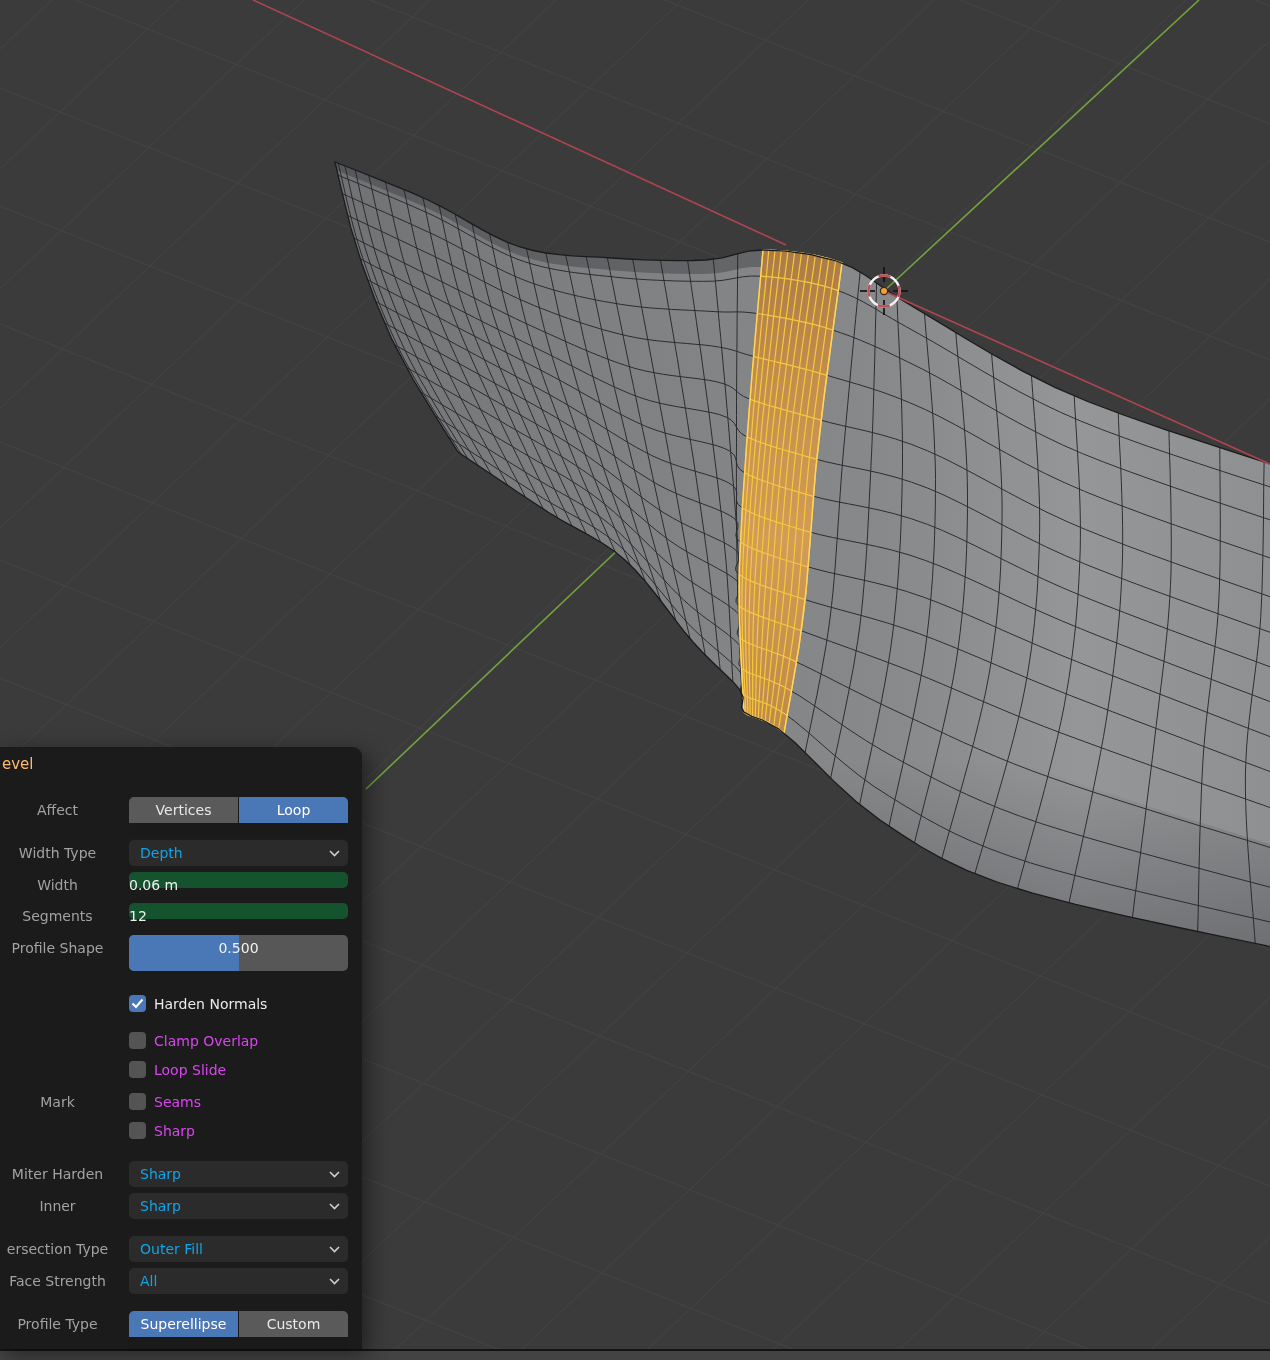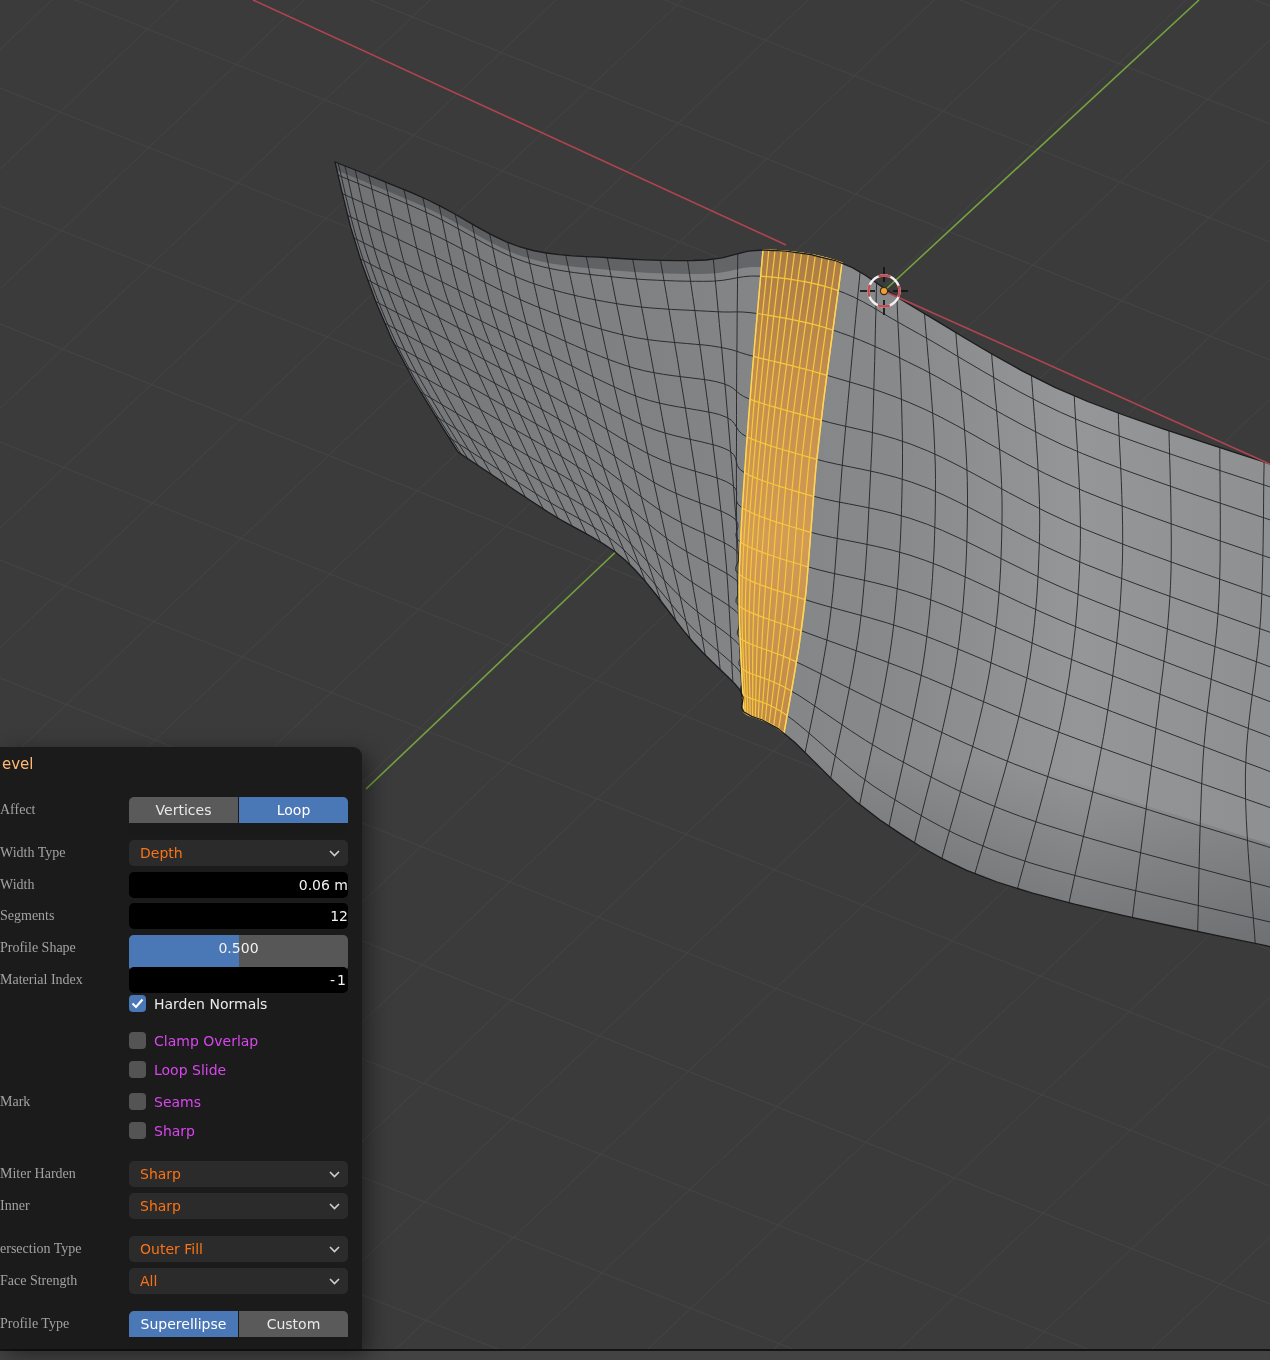--- a/index.html
+++ b/index.html
@@ -11,35 +11,35 @@
   #viewport svg{display:block;}
   
   #statusbar{position:absolute;left:0;top:1349px;width:1270px;height:11px;
              background:#434343;border-top:2px solid #141414;box-sizing:border-box;}
   
   #op-panel{position:absolute;left:0;top:747px;width:362px;height:602px;
             background:rgba(26,26,26,0.97);border-top-right-radius:9px;
             box-shadow:6px 6px 22px rgba(0,0,0,0.45);}
   .ptitle{position:absolute;left:2px;top:8px;font-size:15px;color:#fdba74;}
   .prow{position:absolute;left:0;width:348px;height:26px;display:flex;}
-  .plabel{width:115px;flex:none;text-align:left;color:#a2a2a2;font-size:14px;
-          line-height:26px;white-space:nowrap;font-family:Liberation Serif, serif;}
+  .plabel{width:115px;flex:none;text-align:center;color:#a2a2a2;font-size:14px;
+          line-height:26px;white-space:nowrap;}
   .pwidget{margin-left:14px;flex:1;height:26px;position:relative;}
   
   .seg{display:flex;height:38px;border-radius:5px;overflow:hidden;gap:1px;background:#1a1a1a;}
   .seg button{flex:1;border:none;height:26px;font-size:14px;cursor:pointer;
               font-family:inherit;color:#e8e8e8;background:#5a5a5a;padding:0;}
   .seg button.active{background:#4a77b5;color:#ffffff;}
   
-  .drop{height:26px;background:#2b2b2b;border-radius:5px;color:#f97316;font-size:14px;
+  .drop{height:26px;background:#2b2b2b;border-radius:5px;color:#0ea5e9;font-size:14px;
         line-height:26px;padding-left:11px;position:relative;cursor:pointer;box-sizing:border-box;}
   .drop .chev{position:absolute;right:8px;top:10px;}
   
-  .field{height:26px;background:#000000;border-radius:5px;color:#f1f1f1;font-size:14px;
-         line-height:26px;text-align:right;cursor:ew-resize;}
+  .field{height:16px;background:#14532d;border-radius:5px;color:#f1f1f1;font-size:14px;
+         line-height:26px;text-align:left;cursor:ew-resize;}
   
   .slider{height:36px;background:#575757;border-radius:5px;position:relative;
           overflow:hidden;cursor:ew-resize;}
   .slider .fill{position:absolute;left:0;top:0;bottom:0;background:#4a77b5;}
   .slider .val{position:absolute;inset:0;text-align:center;color:#f1f1f1;
                font-size:14px;line-height:26px;}
   
   .chk{width:17px;height:17px;border-radius:4px;background:#545454;margin-top:4px;
        flex:none;cursor:pointer;position:relative;}
   .chk.on{background:#4a77b5;}
@@ -274,26 +274,20 @@
     <div class="prow" style="top:188px">
       <div class="plabel">Profile Shape</div>
       <div class="pwidget">
           <div class="slider">
         <div class="fill" id="ps-fill" style="width: 50%;"></div>
         <div class="val">0.500</div>
       </div>
         </div>
     </div>
 
-    <div class="prow" style="top:220px">
-      <div class="plabel">Material Index</div>
-      <div class="pwidget">
-          <div class="field" style="letter-spacing:2px">-1</div>
-        </div>
-    </div>
 
     <div class="prow" style="top:244px">
       <div class="plabel"></div>
       <div class="pwidget" style="display:flex">
         <div class="chk on">
           <svg width="13" height="11">
             <polyline points="1.5,5.5 5,9 11.5,1.5" fill="none" stroke="#ffffff" stroke-width="2.1"></polyline>
             </svg>
         </div>
         <span class="chklabel bright">Harden Normals</span>

